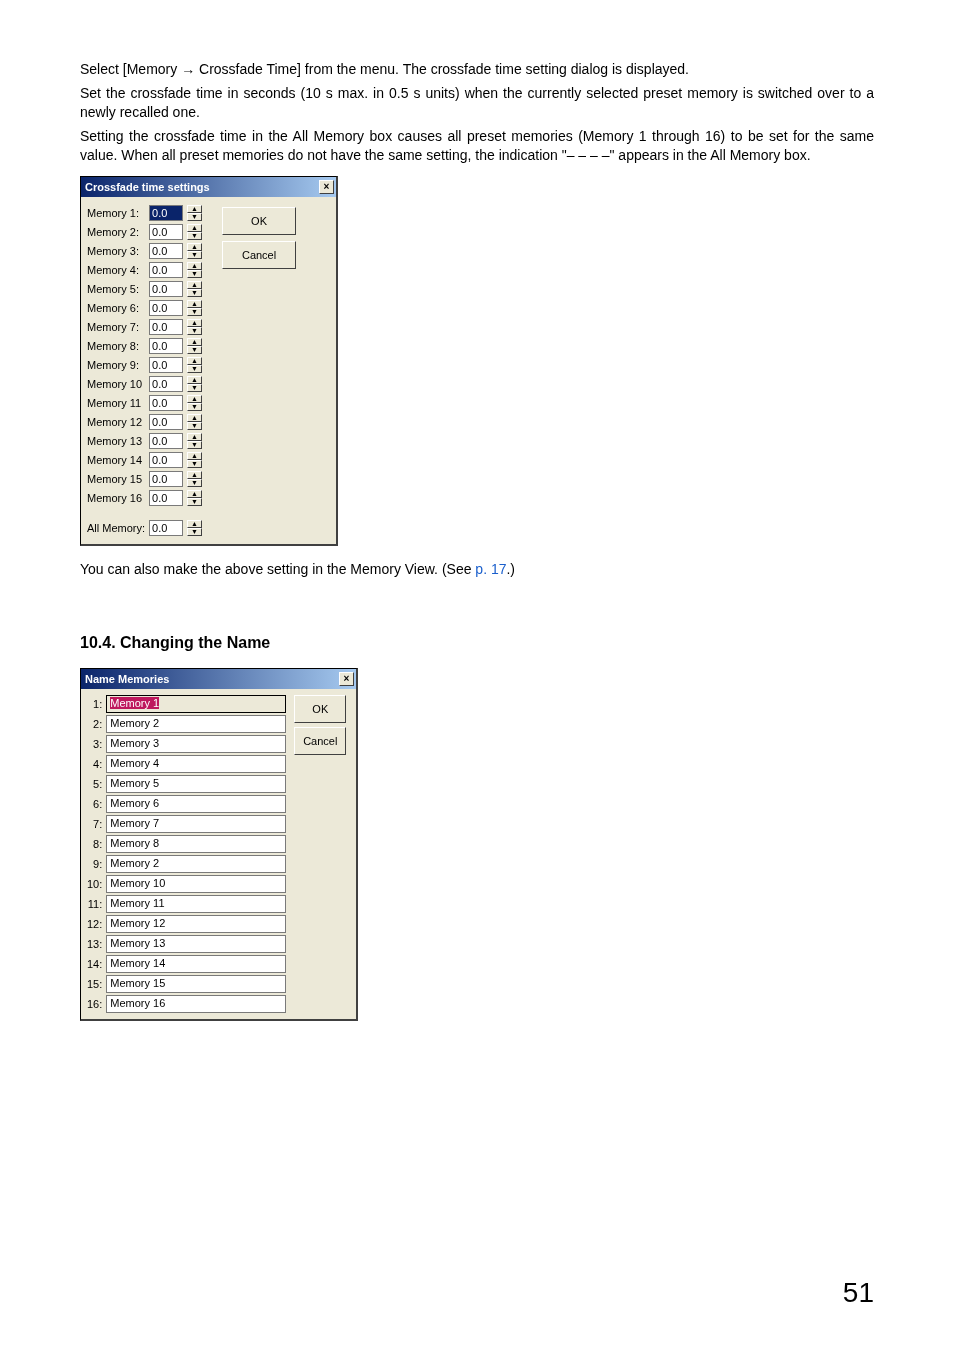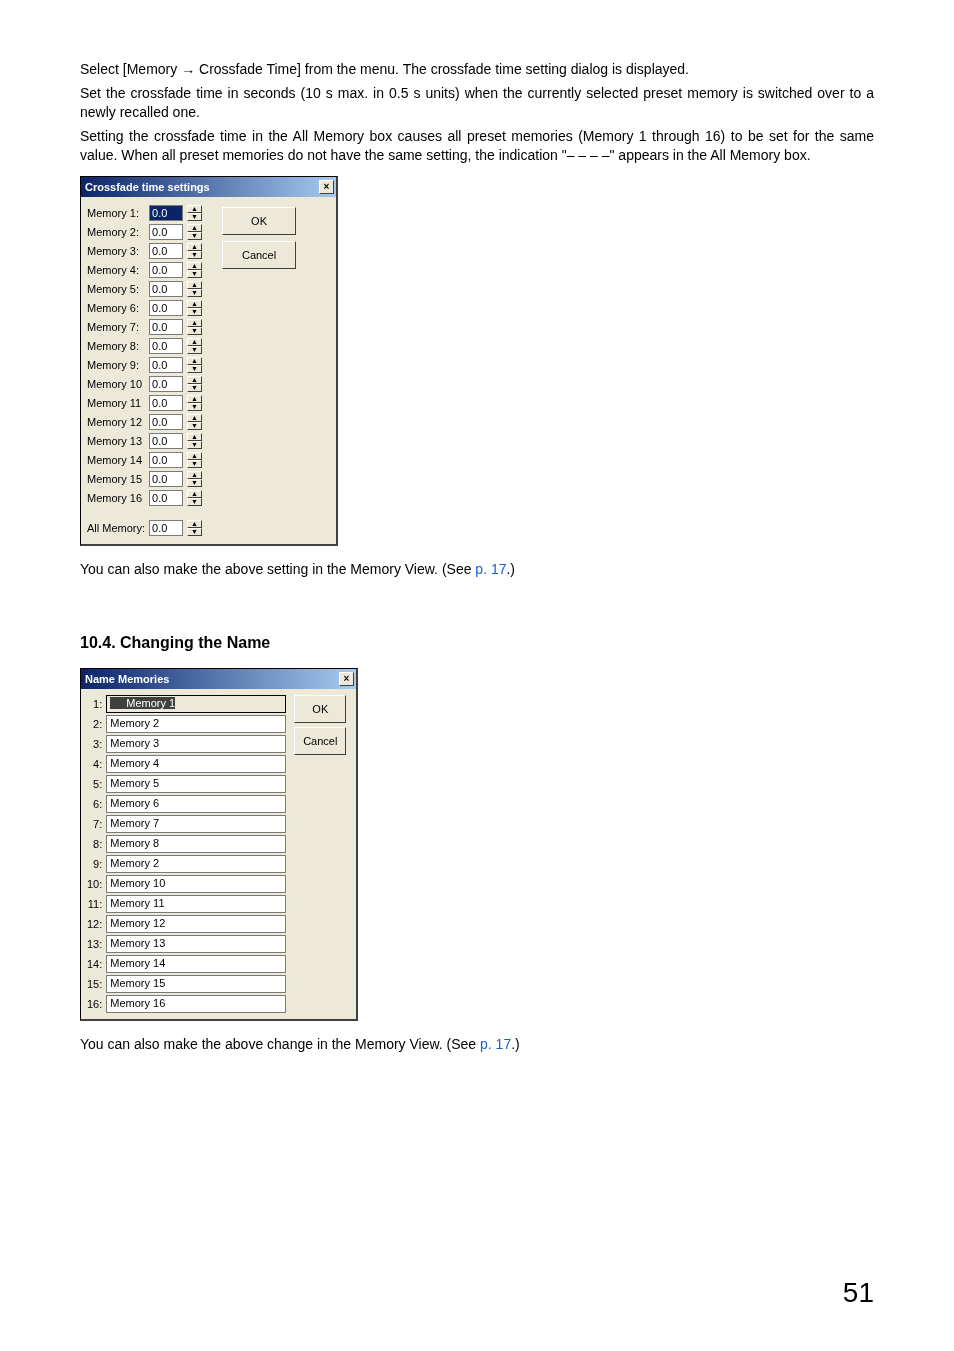--- a/index.html
+++ b/index.html
@@ -145,23 +145,22 @@
     border: 1px solid #7a7a7a;
     background: #fff;
     padding: 1px 3px;
     font-size: 11px;
   }
   .nm-input.selected {
     background: #ece9d8;
     border: 1px solid #000;
   }
   .nm-input.selected span {
-    background: #404040;
+    background: #be185d;
     color: #fff;
-    padding-left: 16px;
   }
   .nm-right {
     display: flex;
     flex-direction: column;
     gap: 4px;
   }
   .nm-right .win-btn { width: 52px; }
   
   .page-number {
     position: absolute;
@@ -351,18 +350,15 @@
           <span class="nm-idx">16:</span>
           <div class="nm-input"><span>Memory 16</span></div>
         </div>
       <div class="nm-right">
         <button class="win-btn">OK</button>
         <button class="win-btn">Cancel</button>
       </div>
     </div>
   </div>
 
-  <p>
-    <span>You can also make the above change in the Memory View. (See </span><span class="link">p. 17</span><span>.)</span>
-  </p>
 
   <div class="page-number">51</div>
 </div>
 
 </body></html>

